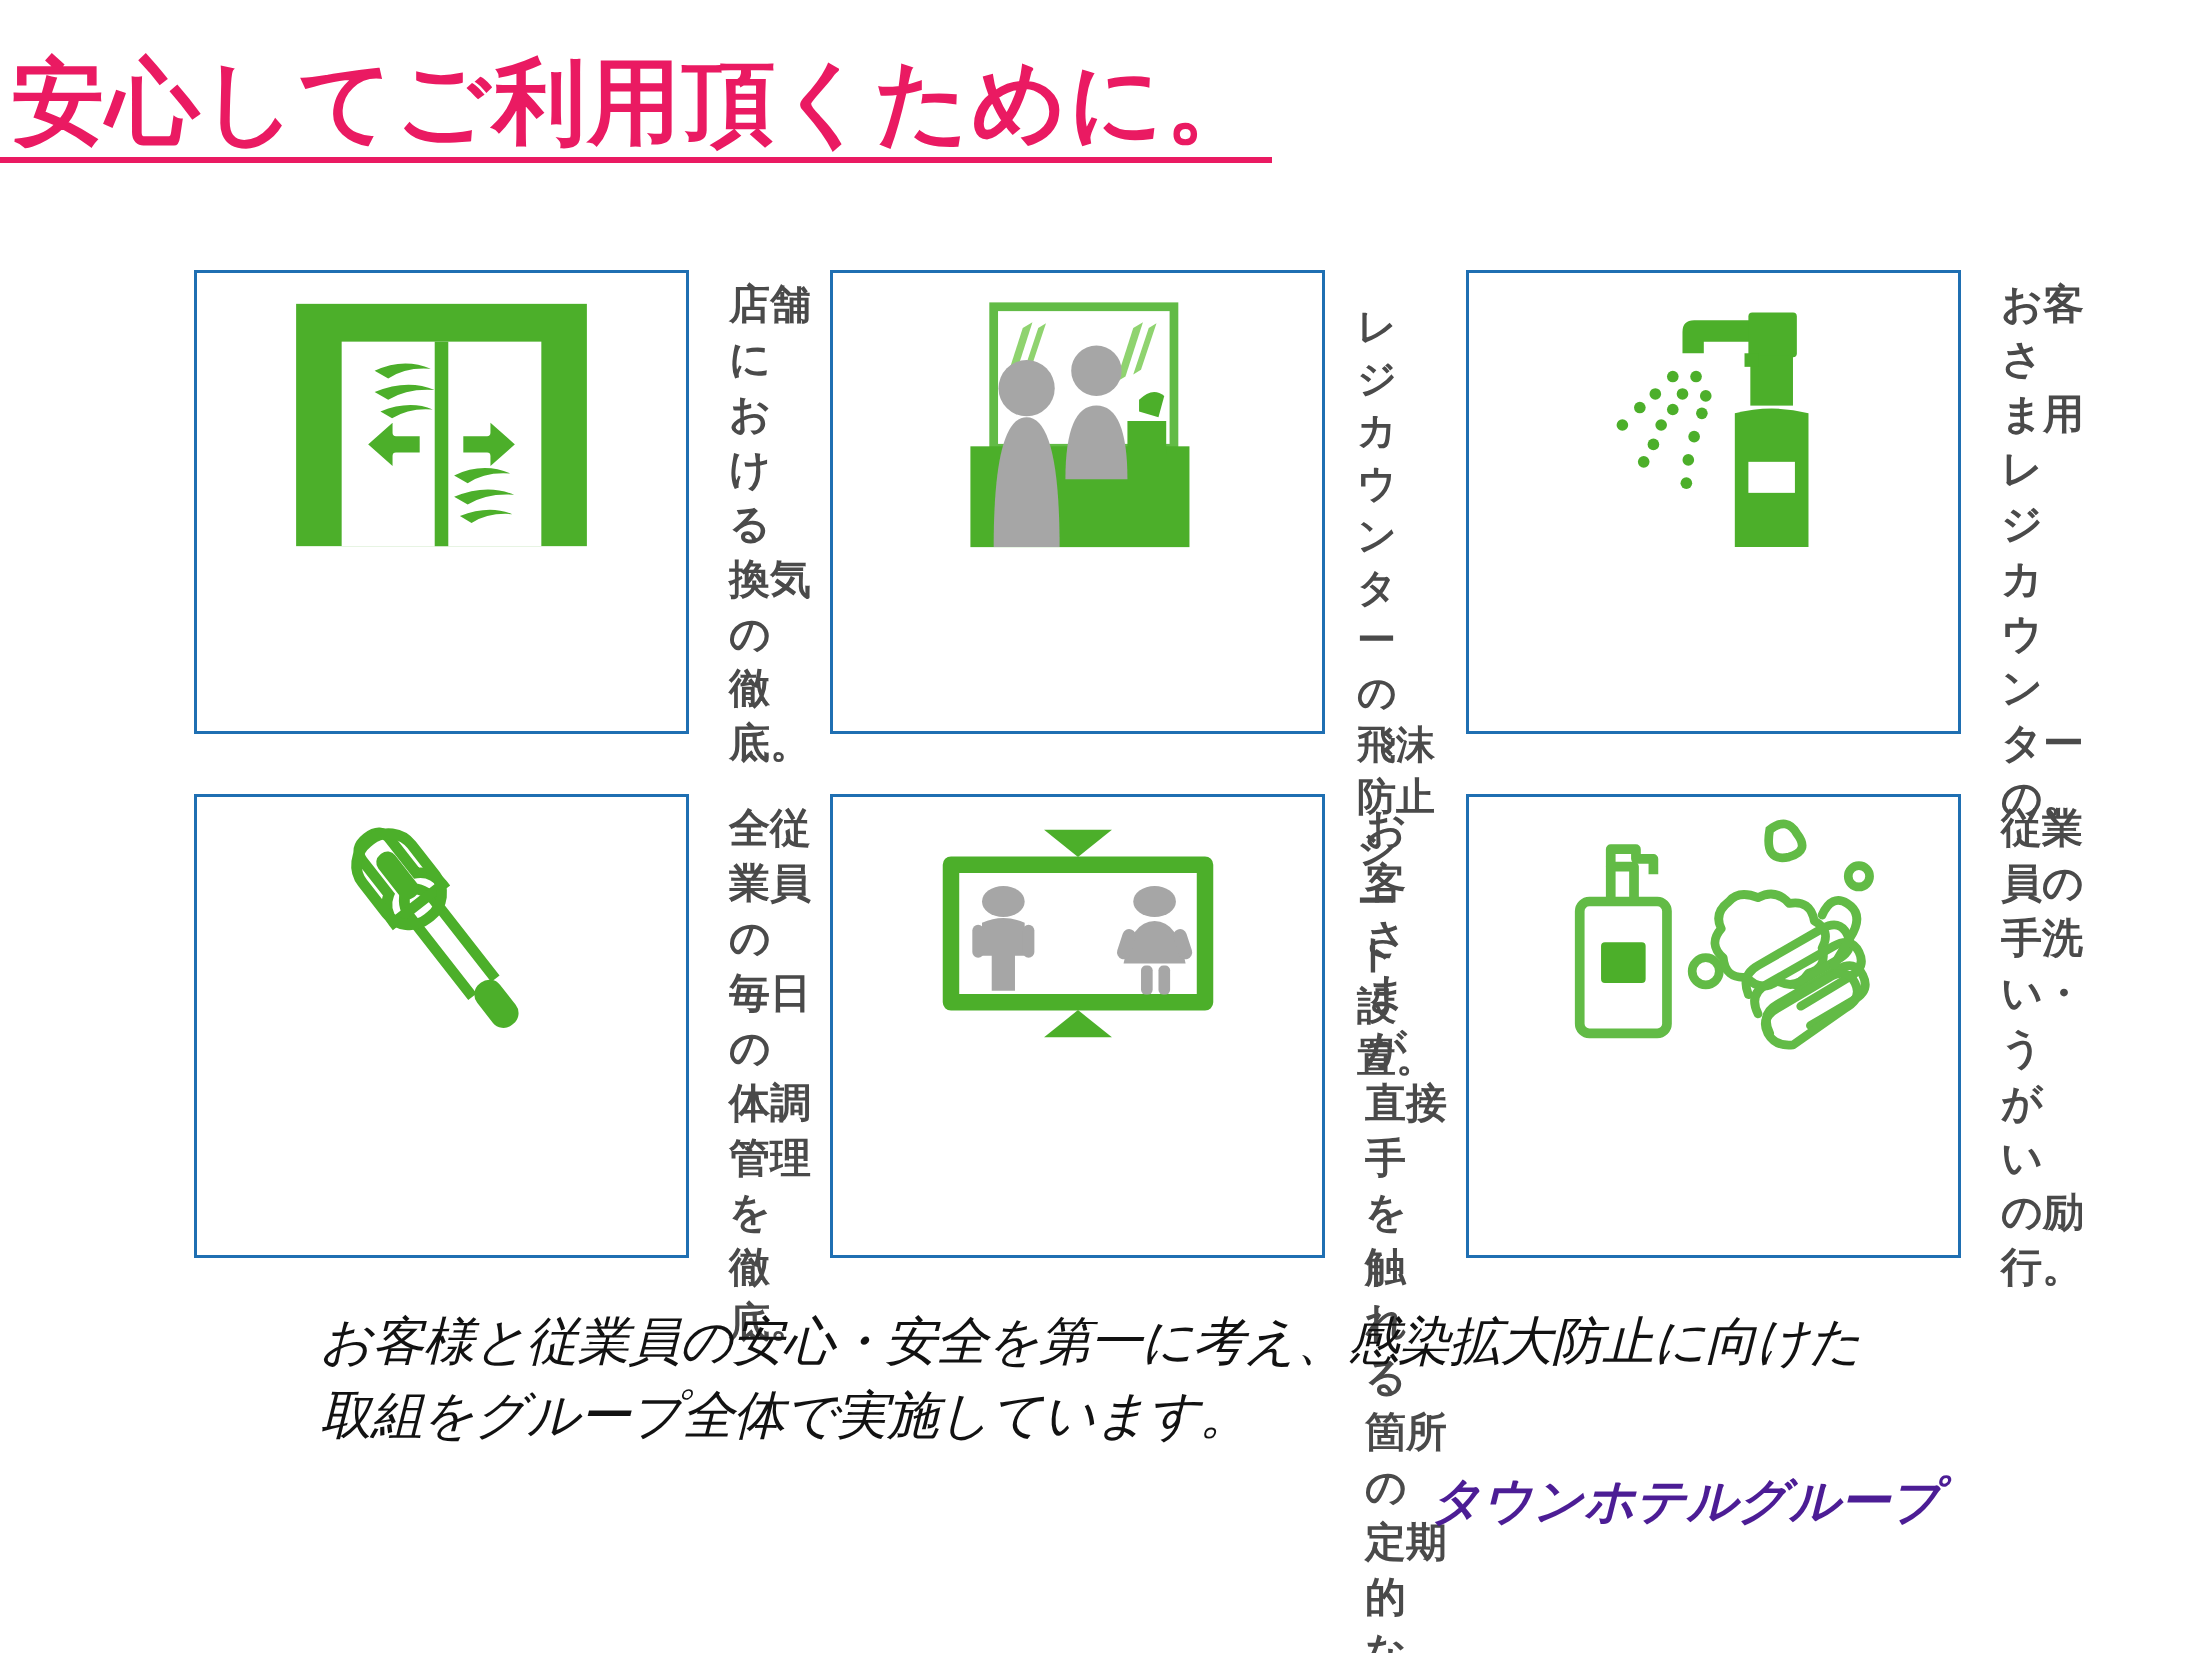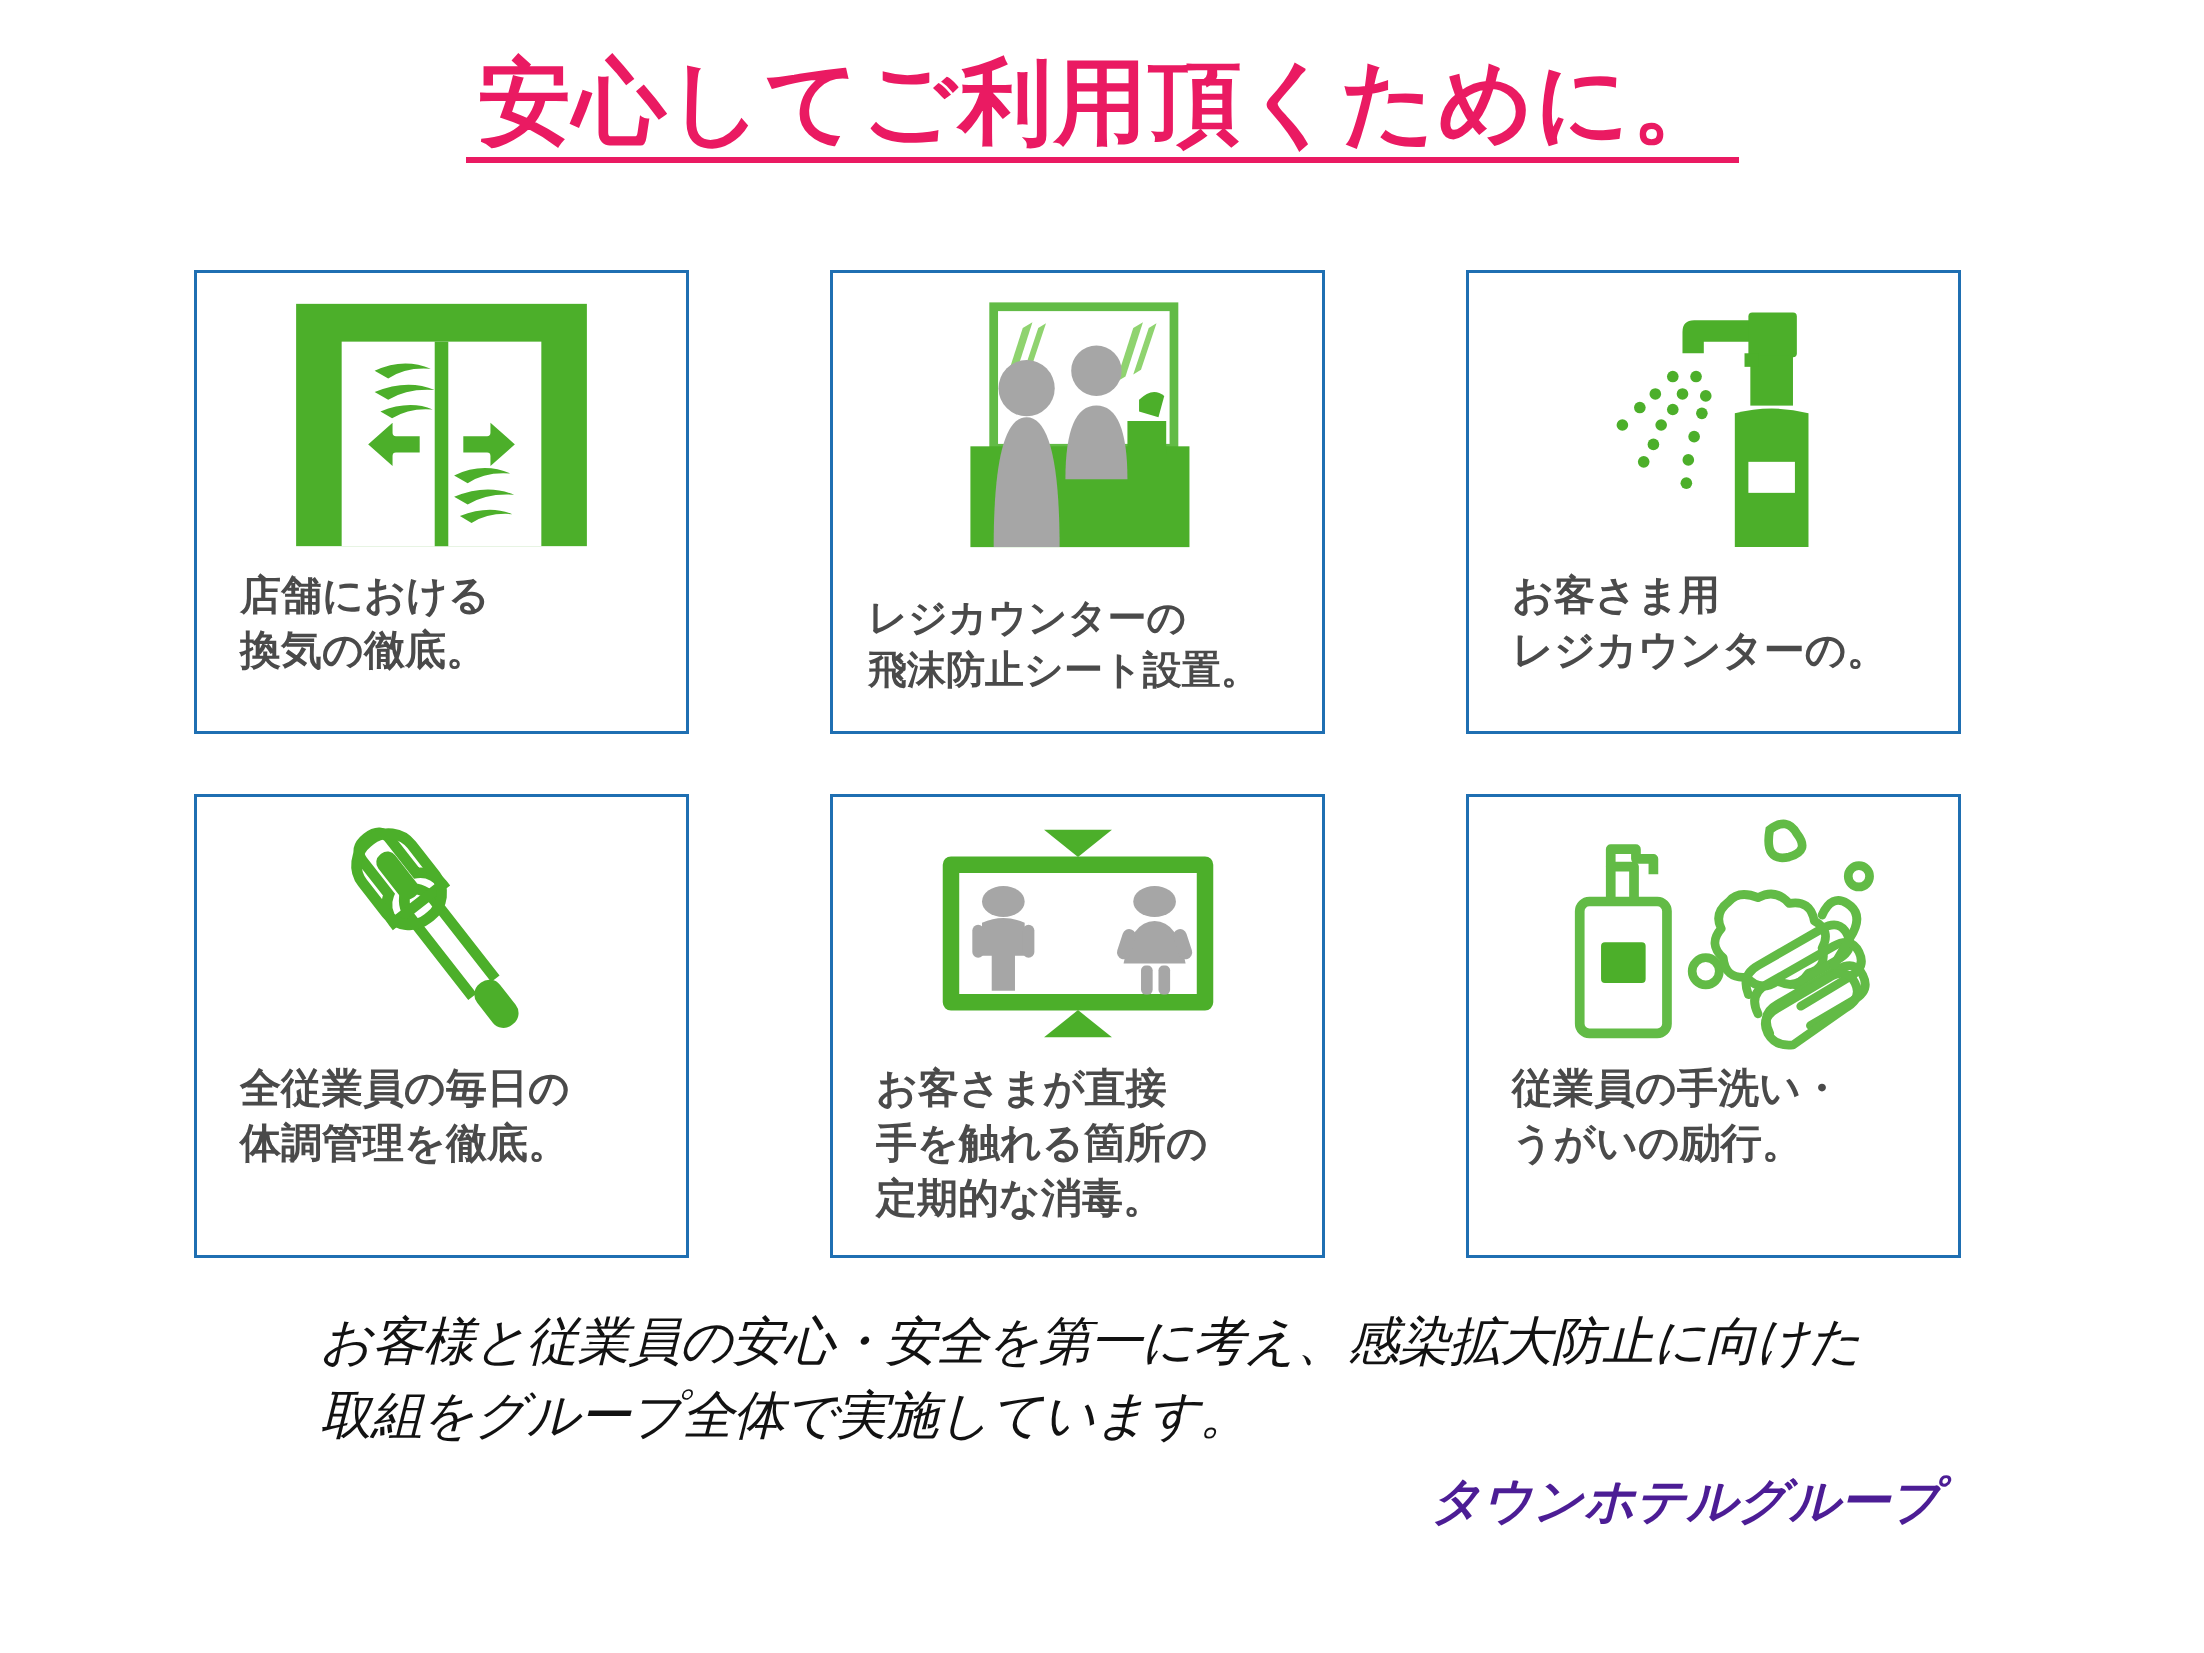--- a/index.html
+++ b/index.html
@@ -22,21 +22,21 @@
     background: #ffffff;
     box-sizing: border-box;
   }
 
   
   .title-wrap {
     position: absolute;
     top: 54px;
     left: 0;
     width: 2205px;
-    text-align: center;
+    text-align: left;
   }
   .title {
     display: inline-block;
     font-family: "DejaVu Sans", sans-serif;
     font-weight: bold;
     font-size: 93px;
     line-height: 1.05;
     letter-spacing: 1.9px;
     color: #ea1a62;
     border-bottom: 6.8px solid #ea1a62;
@@ -56,21 +56,20 @@
     column-gap: 141px;
     row-gap: 60px;
   }
 
   .card {
     border: 3.9px solid #1f6fb2;
     background: #ffffff;
     box-sizing: border-box;
     position: relative;
     display: flex;
-    flex-direction: column;
     align-items: flex-start;
   }
 
   .card-icon {
     flex: 0 0 auto;
     height: 291px;
     width: 100%;
     display: flex;
     align-items: center;
     justify-content: center;

